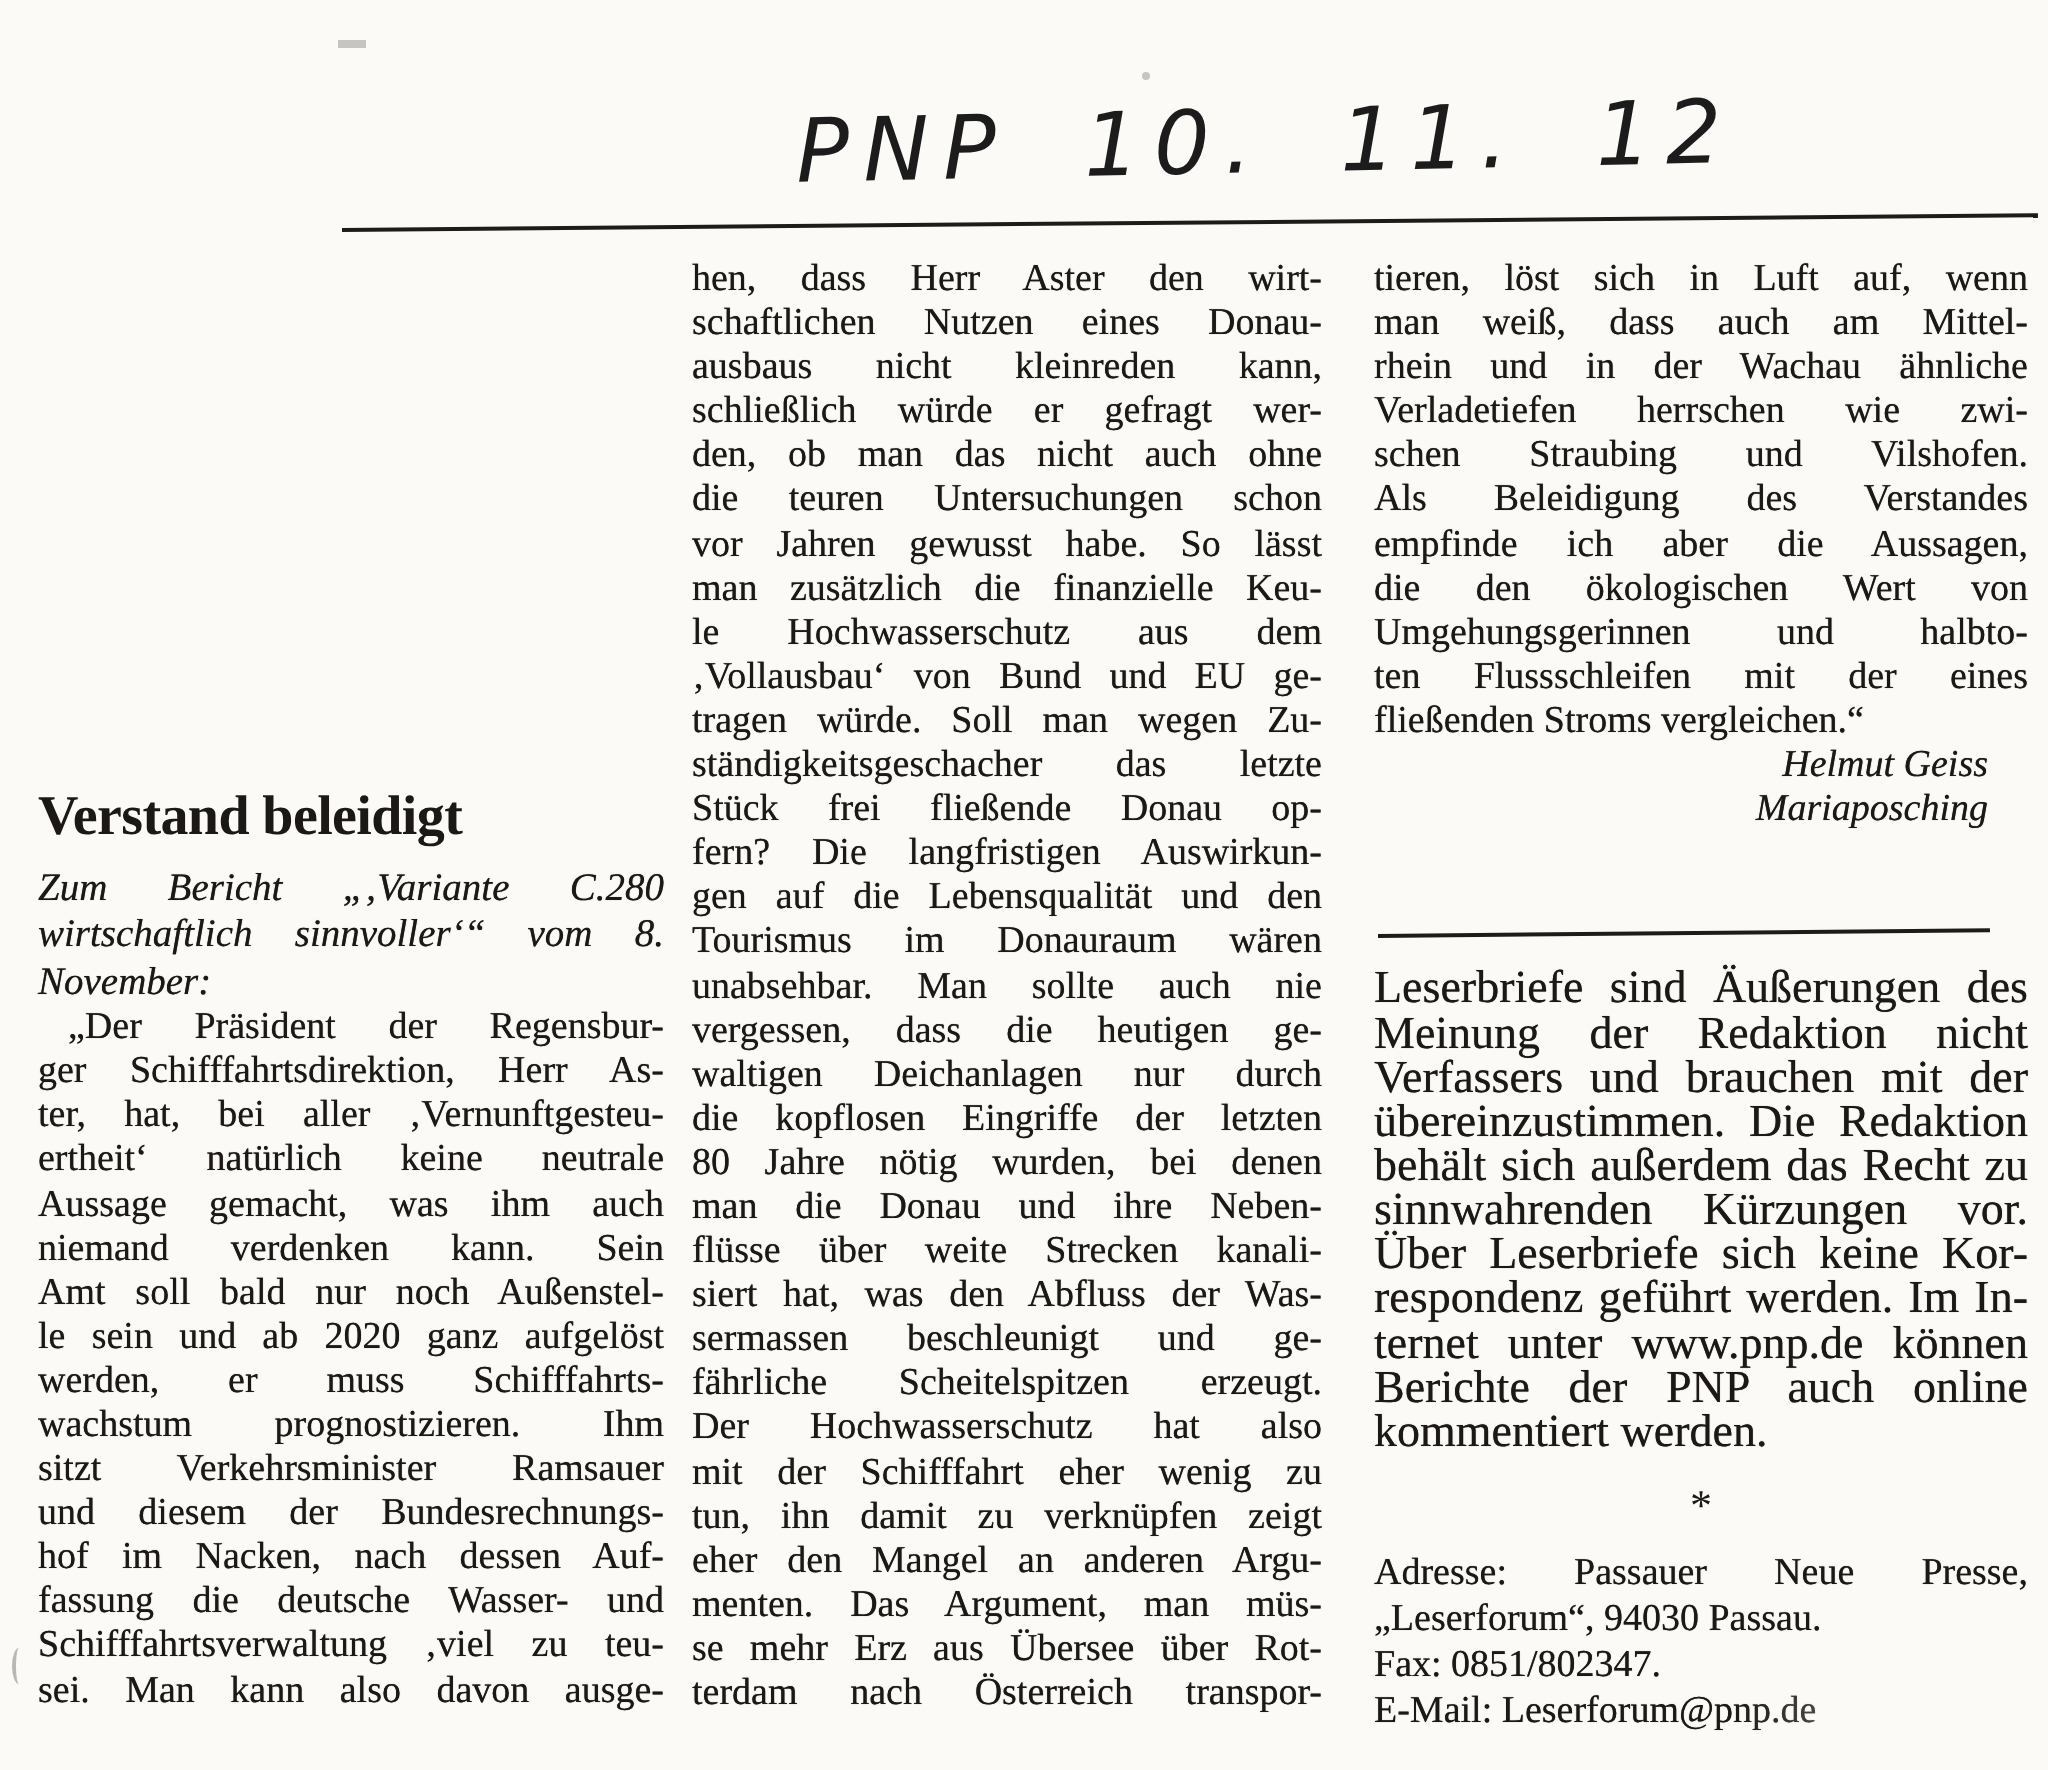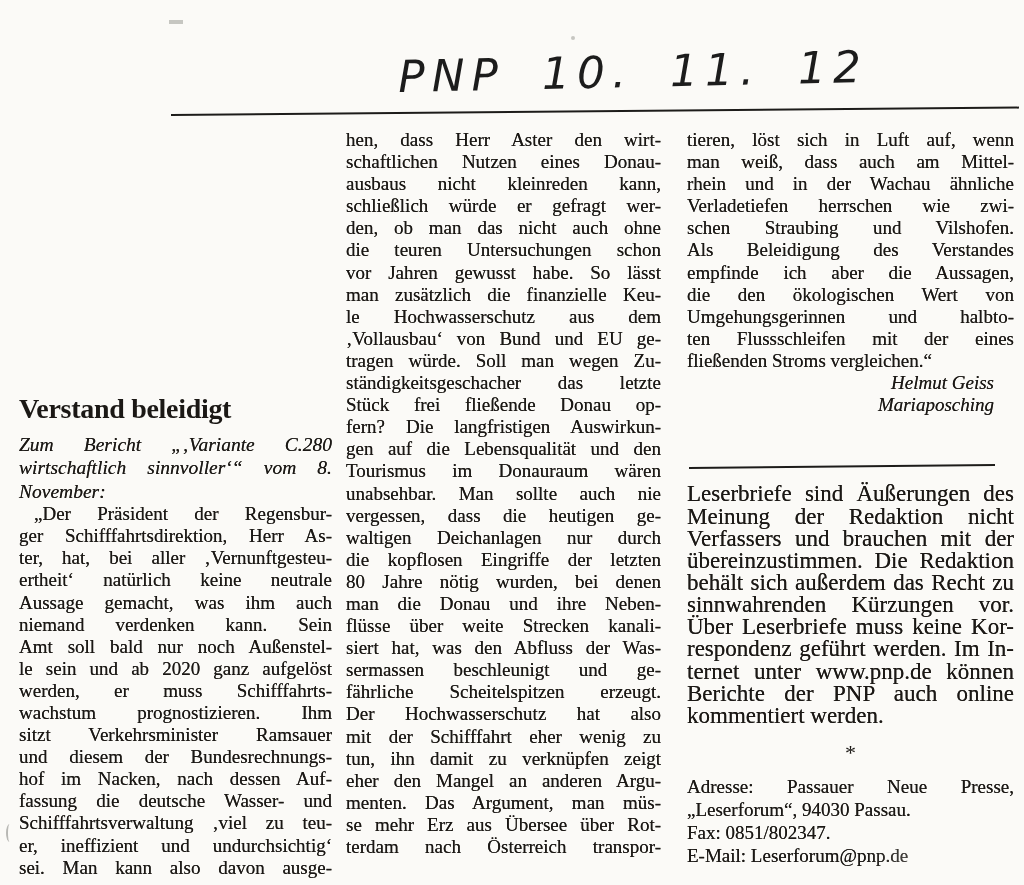--- a/index.html
+++ b/index.html
@@ -85,21 +85,20 @@
         <div class="line">niemand verdenken kann. Sein</div>
         <div class="line">Amt soll bald nur noch Außenstel-</div>
         <div class="line">le sein und ab 2020 ganz aufgelöst</div>
         <div class="line">werden, er muss Schifffahrts-</div>
         <div class="line">wachstum prognostizieren. Ihm</div>
         <div class="line">sitzt Verkehrsminister Ramsauer</div>
         <div class="line">und diesem der Bundesrechnungs-</div>
         <div class="line">hof im Nacken, nach dessen Auf-</div>
         <div class="line">fassung die deutsche Wasser- und</div>
         <div class="line">Schifffahrtsverwaltung ‚viel zu teu-</div>
-        <div class="line">er, ineffizient und undurchsichtig‘</div>
         <div class="line">sei. Man kann also davon ausge-</div>
       </div>
   </section>
 
   <section class="col col2">
     <div class="body block" data-last-left="false">
         <div class="line">hen, dass Herr Aster den wirt-</div>
         <div class="line">schaftlichen Nutzen eines Donau-</div>
         <div class="line">ausbaus nicht kleinreden kann,</div>
         <div class="line">schließlich würde er gefragt wer-</div>
@@ -154,21 +153,21 @@
         <div class="line">Mariaposching</div>
       </div>
     <div class="rule rule-right"></div>
     <div class="disclaimer block" data-last-left="true">
         <div class="line">Leserbriefe sind Äußerungen des</div>
         <div class="line">Meinung der Redaktion nicht</div>
         <div class="line">Verfassers und brauchen mit der</div>
         <div class="line">übereinzustimmen. Die Redaktion</div>
         <div class="line">behält sich außerdem das Recht zu</div>
         <div class="line">sinnwahrenden Kürzungen vor.</div>
-        <div class="line">Über Leserbriefe muss keine Kor-</div>
+        <div class="line">Über Leserbriefe sich keine Kor-</div>
         <div class="line">respondenz geführt werden. Im In-</div>
         <div class="line">ternet unter www.pnp.de können</div>
         <div class="line">Berichte der PNP auch online</div>
         <div class="line">kommentiert werden.</div>
       </div>
     <div class="star">*</div>
     <div class="address">
       <div class="line"><span class="bold">Adresse</span><span>: Passauer Neue Presse,</span></div>
       <div class="no-just">
           <div class="line">„Leserforum“, 94030 Passau.</div>

